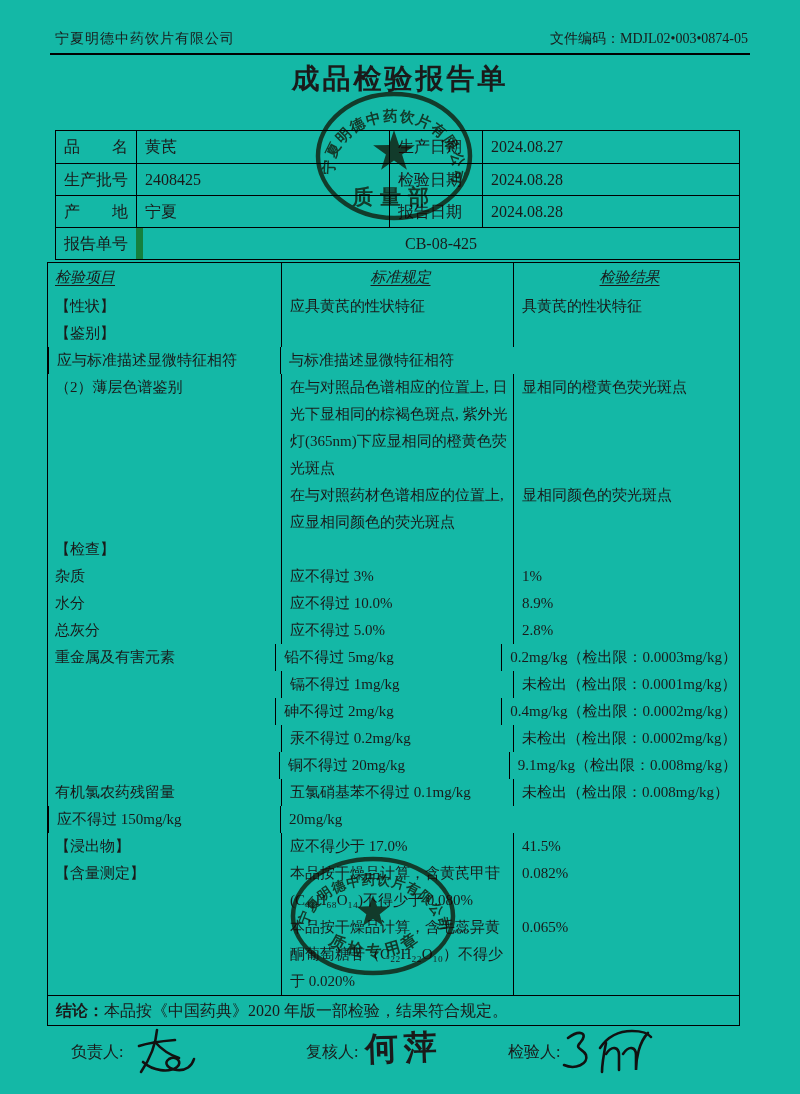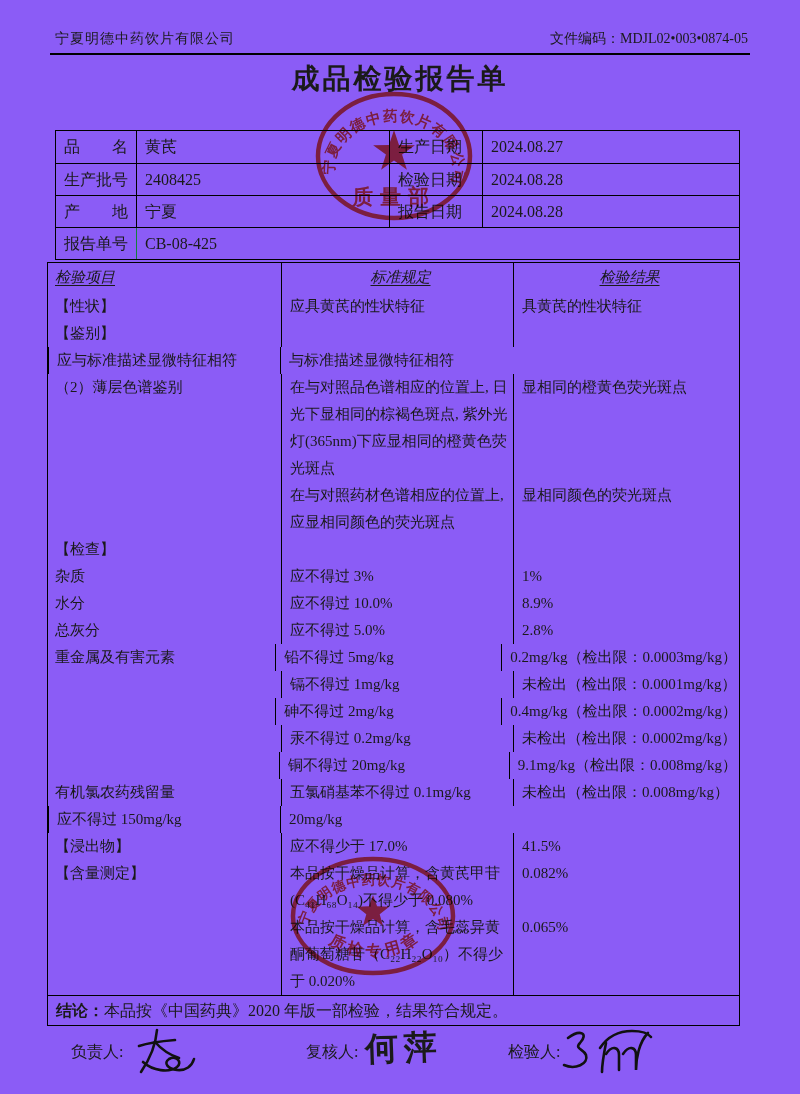--- a/index.html
+++ b/index.html
@@ -1,37 +1,37 @@
 <!DOCTYPE html>
 <html><head>
 <meta charset="utf-8">
 <style>
   * { margin:0; padding:0; box-sizing:border-box; }
   html,body { background:#ffffff; }
   body { font-family:"Liberation Serif","DejaVu Serif",serif; color:#1a1a1a; }
-  .page { position:relative; width:800px; height:1094px; background:#8b5cf6; overflow:hidden; }
+  .page { position:relative; width:800px; height:1094px; background:#14b8a6; overflow:hidden; }
 
   
   .hdr-company { position:absolute; left:55px; top:30px; font-size:14px; letter-spacing:1px; }
   .hdr-code { position:absolute; right:52px; top:30px; font-size:14px;margin-left:48px; }
   .hdr-rule { position:absolute; left:50px; top:53px; width:700px; height:2px; background:#000; }
   .title { position:absolute; left:0; top:60px; width:800px; text-align:center;
            font-size:28px; font-weight:bold; letter-spacing:3px; }
 
   
   .info-table { position:absolute; left:55px; top:130px; width:685px;
                 border:1px solid #000; font-size:16px; }
   .info-row { display:flex; height:32px; line-height:31px; }
   .info-row + .info-row { border-top:1px solid #000; }
   .ic { padding:0 8px; white-space:nowrap; overflow:hidden; }
   .ic-l1 { width:80px; }
   .ic-v1 { width:253px; border-left:1px solid #000; }
   .ic-l2 { width:93px; border-left:1px solid #000; }
   .ic-v2 { flex:1; border-left:1px solid #000; }
-  .ic-span { flex:1; border-left:1px solid #15803d; }
+  .ic-span { flex:1; border-left:7px solid #15803d;text-align:center; }
 
   
   .main-table { position:absolute; left:47px; top:262px; width:693px;
                 border:1px solid #000; font-size:15px; }
   .mt-head { display:flex; height:30px; line-height:28px; font-size:15px; }
   .mt-head .hc { text-decoration:underline; text-underline-offset:3px;font-style:italic; }
   .mt-row { display:flex; }
   .mt-c1 { width:233px; padding:0 4px 0 7px; }
   .mt-c2 { width:232px; border-left:1px solid #000; padding:0 2px 0 8px; }
   .mt-c3 { flex:1; border-left:1px solid #000; padding:0 2px 0 8px; }

